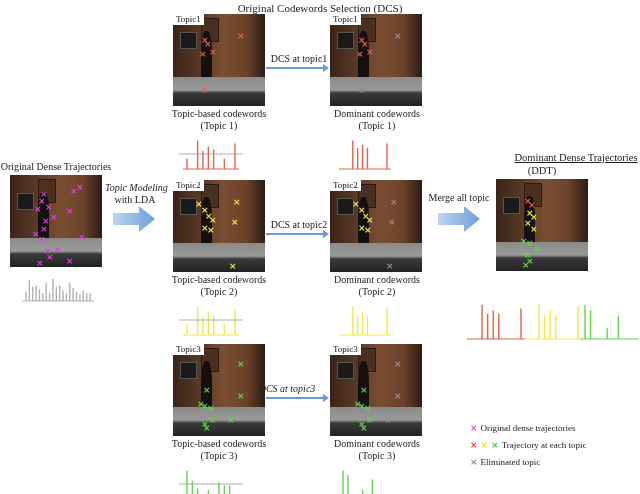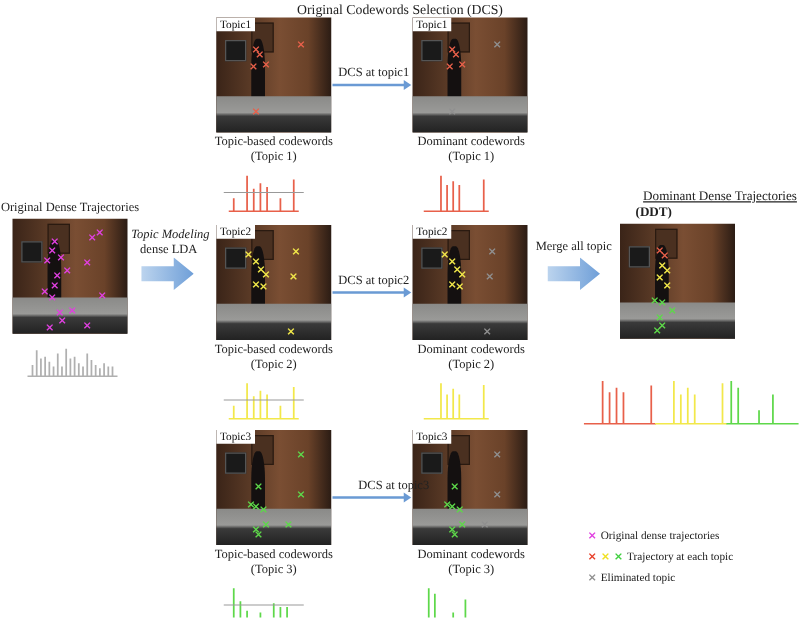--- a/index.html
+++ b/index.html
@@ -73,21 +73,21 @@
     <line x1="51.78947368421052" y1="29" x2="51.78947368421052" y2="10.8" stroke="#b0b0b0" stroke-width="1.4"></line>
     <line x1="55.1578947368421" y1="29" x2="55.1578947368421" y2="16" stroke="#b0b0b0" stroke-width="1.4"></line>
     <line x1="58.526315789473685" y1="29" x2="58.526315789473685" y2="19.9" stroke="#b0b0b0" stroke-width="1.4"></line>
     <line x1="61.89473684210526" y1="29" x2="61.89473684210526" y2="22.5" stroke="#b0b0b0" stroke-width="1.4"></line>
     <line x1="65.26315789473684" y1="29" x2="65.26315789473684" y2="18.6" stroke="#b0b0b0" stroke-width="1.4"></line>
     <line x1="68.63157894736841" y1="29" x2="68.63157894736841" y2="21.2" stroke="#b0b0b0" stroke-width="1.4"></line>
     <line x1="72" y1="29" x2="72" y2="21.2" stroke="#b0b0b0" stroke-width="1.4"></line>
   </svg>
 
 <div class="abs lbl" style="left:105px;top:182px;width:60px;font-style:italic;">Topic Modeling</div>
-<div class="abs lbl" style="left:105px;top:194px;width:60px;">dense LDA</div>
+<div class="abs lbl" style="left:105px;top:194px;width:60px;">with LDA</div>
 <svg class="big-arrow" style="left:113px;top:206px;" width="42" height="26">
   <defs>
       <linearGradient id="ga" x1="0" x2="1">
         <stop offset="0" stop-color="#bcd4ee"></stop>
         <stop offset="1" stop-color="#6f9fd8"></stop>
       </linearGradient>
     </defs>
   <polygon points="0,7 26,7 26,0 42,13 26,26 26,19 0,19" fill="url(#ga)"></polygon>
 </svg>
 
@@ -233,21 +233,21 @@
       <span class="x" style="left: 28px; top: 58px; color: rgb(94, 216, 74);">×</span>
       <span class="x" style="left: 34px; top: 60px; color: rgb(94, 216, 74);">×</span>
       <span class="x" style="left: 36px; top: 72px; color: rgb(94, 216, 74);">×</span>
       <span class="x" style="left: 28px; top: 76px; color: rgb(94, 216, 74);">×</span>
       <span class="x" style="left: 30px; top: 80px; color: rgb(94, 216, 74);">×</span>
       <span class="x" style="left: 24px; top: 56px; color: rgb(94, 216, 74);">×</span>
       <span class="x" style="left: 64px; top: 16px; color: rgb(144, 144, 144);">×</span>
       <span class="x" style="left: 64px; top: 48px; color: rgb(144, 144, 144);">×</span>
       <span class="x" style="left: 54px; top: 72px; color: rgb(144, 144, 144);">×</span>
     </div>
-  <div class="abs lbl" style="left:284px;top:383px;width:62px;">DCS at topic3</div>
+  <div class="abs lbl" style="left:256px;top:383px;width:62px;font-style:italic;">DCS at topic3</div>
   <div class="arrow-thin" style="left:266px;top:397px;width:58px;"></div>
   <div class="abs lbl" style="left:160px;top:438px;width:118px;">Topic-based codewords</div>
   <div class="abs lbl" style="left:160px;top:450px;width:118px;">(Topic 3)</div>
   <div class="abs lbl" style="left:318px;top:438px;width:118px;">Dominant codewords</div>
   <div class="abs lbl" style="left:318px;top:450px;width:118px;">(Topic 3)</div>
   <svg class="abs" style="left:175px;top:466px;" width="72" height="36" id="hl2">
       <line x1="8" y1="33" x2="64" y2="33" stroke="#5ed84a" stroke-width="1.2"></line>
       <line x1="12" y1="33" x2="12" y2="4.5" stroke="#5ed84a" stroke-width="1.4"></line>
       <line x1="17.333333333333332" y1="33" x2="17.333333333333332" y2="15" stroke="#5ed84a" stroke-width="1.4"></line>
       <line x1="22.666666666666664" y1="33" x2="22.666666666666664" y2="22.5" stroke="#5ed84a" stroke-width="1.4"></line>
@@ -265,21 +265,21 @@
       <line x1="37.333333333333336" y1="33" x2="37.333333333333336" y2="13.5" stroke="#5ed84a" stroke-width="1.4"></line>
     </svg>
   </div>
 
 <div class="abs lbl" style="left:428px;top:192px;width:62px;">Merge all topic</div>
 <svg class="big-arrow" style="left:438px;top:206px;" width="42" height="26">
   <polygon points="0,7 26,7 26,0 42,13 26,26 26,19 0,19" fill="url(#ga)"></polygon>
 </svg>
 
 <div class="abs title" style="left:496px;top:152px;width:160px;font-size:10.5px;text-decoration:underline;">Dominant Dense Trajectories</div>
-<div class="abs title" style="left:443px;top:165px;width:160px;font-size:10.5px;font-weight:bold;">(DDT)</div>
+<div class="abs title" style="left:462px;top:165px;width:160px;font-size:10.5px;">(DDT)</div>
 <div class="scene" style="left:496px;top:179px;" id="scene-ddt">
   <div class="shelf"></div>
     <div class="cab"></div>
     <div class="person"></div>
     <div class="person2"></div>
     <div class="floor"></div>
 <span class="x" style="left: 28px; top: 18px; color: rgb(232, 96, 74);">×</span>
     <span class="x" style="left: 32px; top: 22px; color: rgb(232, 96, 74);">×</span>
     <span class="x" style="left: 30px; top: 30px; color: rgb(242, 232, 74);">×</span>
     <span class="x" style="left: 34px; top: 34px; color: rgb(242, 232, 74);">×</span>

